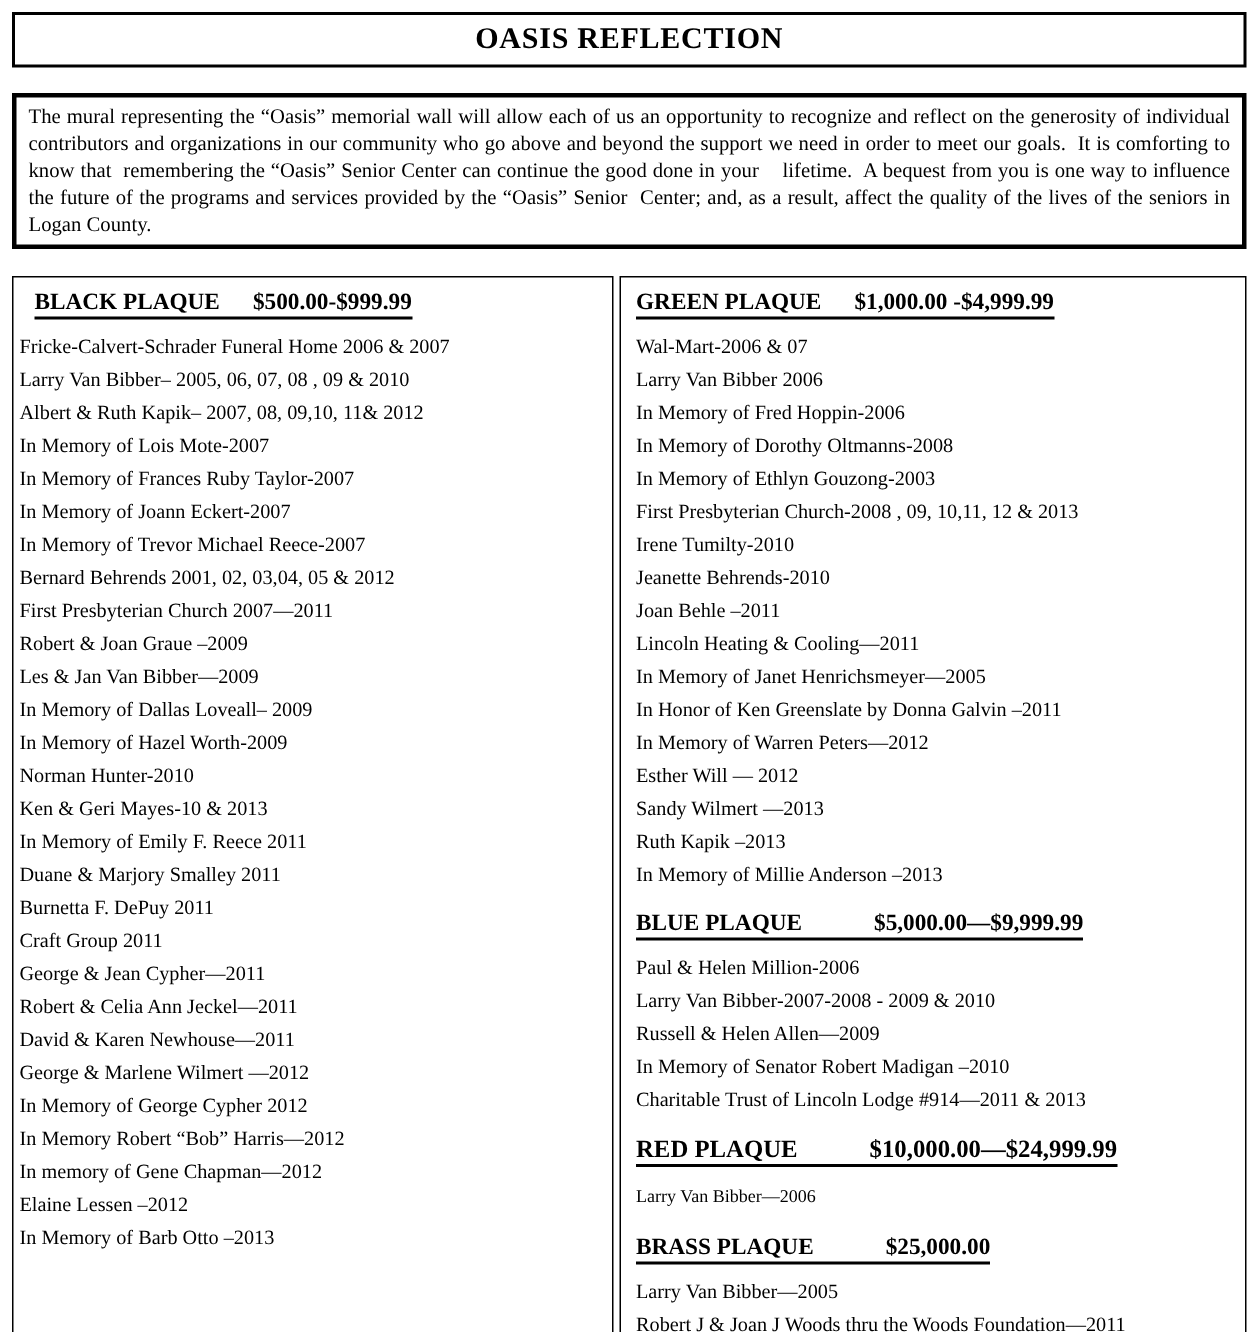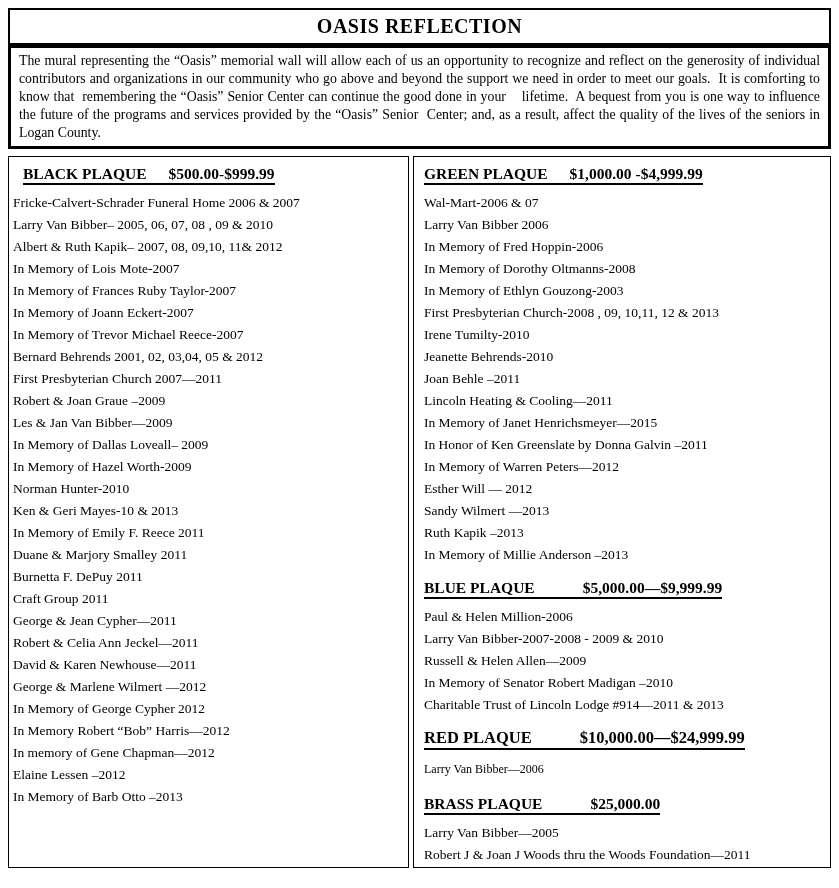--- a/index.html
+++ b/index.html
@@ -9,29 +9,30 @@
     font-family: "Liberation Serif", serif;
     color: #000;
     position: relative;
   }
   .page { width: 839px; height: 888px; padding: 8px; }
 
   .title-box {
     border: 2px solid #000;
     height: 37px;
     display: flex; align-items: center; justify-content: center;
+    margin-bottom: 17px;
   }
   .title-box h1 {
     font-size: 20px; font-weight: bold; letter-spacing: 0.5px;
   }
 
   .intro-box {
     border: 3px solid #000;
     padding: 4px 8px;
-    margin-bottom: 7px;
+    margin-bottom: 18px;
   }
   .intro-box p {
     font-size: 13.8px;
     line-height: 18px;
     text-align: justify;
     white-space: pre-wrap;
   }
 
   .columns { display: flex; gap: 4px; height: 712px; }
   .col { border: 1px solid #000; overflow: hidden; }
@@ -163,21 +164,21 @@
             <div class="item">First Presbyterian Church-2008 , 09, 10,11, 12 &amp; 2013</div>
 
             <div class="item">Irene Tumilty-2010</div>
 
             <div class="item">Jeanette Behrends-2010</div>
 
             <div class="item">Joan Behle –2011</div>
 
             <div class="item">Lincoln Heating &amp; Cooling—2011</div>
 
-            <div class="item">In Memory of  Janet Henrichsmeyer—2015</div>
+            <div class="item">In Memory of  Janet Henrichsmeyer—2005</div>
 
             <div class="item">In Honor of Ken Greenslate  by Donna Galvin –2011</div>
 
             <div class="item">In Memory of Warren Peters—2012</div>
 
             <div class="item">Esther Will — 2012</div>
 
             <div class="item">Sandy Wilmert —2013</div>
 
             <div class="item">Ruth Kapik –2013</div>

